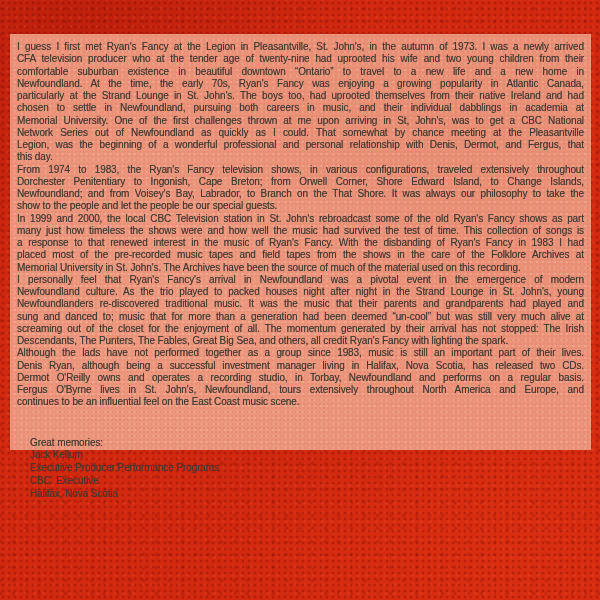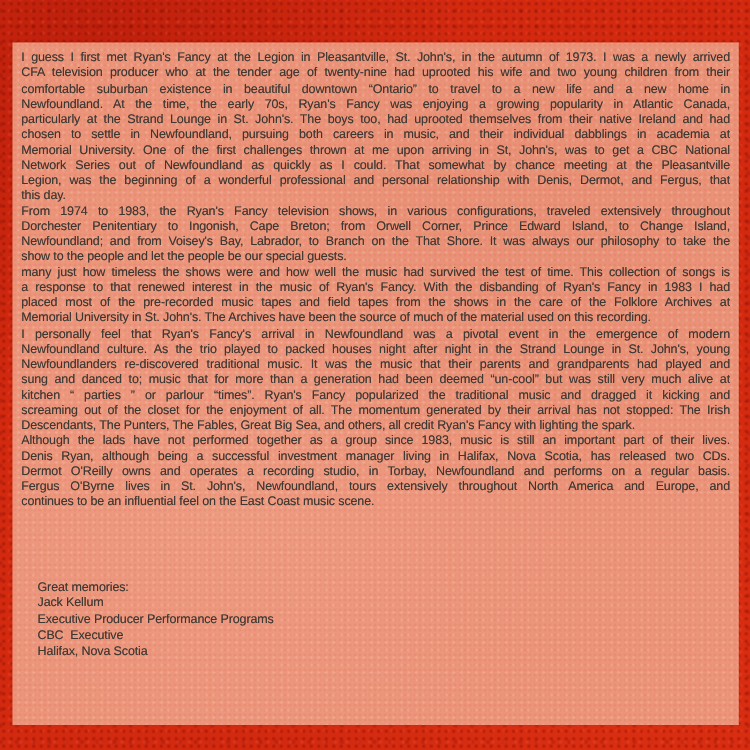--- a/index.html
+++ b/index.html
@@ -24,21 +24,21 @@
       radial-gradient(circle at 55% 50%, rgba(150,10,0,0.12), transparent 55%);
     background-size: 6px 6px, 9px 9px, 13px 13px, 100% 100%, 100% 100%, 100% 100%;
     background-position: 0 0, 3px 4px, 7px 2px, 0 0, 0 0, 0 0;
   }
 
   .panel {
     position: absolute;
     left: 10px;
     top: 34px;
     width: 581px;
-    height: 546px;
+    height: 416px;
     background-color: var(--panel-salmon);
     background-image:
       radial-gradient(circle, rgba(195,70,40,0.13) 0.7px, transparent 1.6px),
       radial-gradient(circle, rgba(255,235,220,0.20) 0.7px, transparent 1.6px),
       radial-gradient(ellipse at 30% 65%, rgba(255,215,195,0.10), transparent 50%),
       radial-gradient(ellipse at 75% 25%, rgba(200,90,60,0.08), transparent 45%);
     background-size: 4px 4px, 6px 6px, 100% 100%, 100% 100%;
     background-position: 0 0, 2px 3px, 0 0, 0 0;
   }
 
@@ -57,21 +57,21 @@
     overflow: hidden;
     text-align: justify;
     text-align-last: justify;
     text-justify: inter-word;
   }
   .line.para-end {
     text-align-last: left;
   }
 
   .credits {
-    margin-top: 56px;
+    margin-top: 28px;
     padding-left: 20px;
     color: var(--ink);
     font-family: "Liberation Sans", "DejaVu Sans", sans-serif;
     font-size: 10px;
     line-height: 12.8px;
     letter-spacing: -0.1px;
     white-space: pre;
     text-shadow: 0 0 0.5px rgba(62,56,51,0.55);
   }
   .credit-line { height: 12.8px; overflow: hidden; }
@@ -86,32 +86,32 @@
         <div class="line">CFA television producer who at the tender age of twenty-nine had uprooted his wife and two young children from their</div>
         <div class="line">comfortable suburban existence in beautiful downtown “Ontario” to travel to a new life and a new home in</div>
         <div class="line">Newfoundland.  At the time, the early 70s, Ryan's Fancy was enjoying a growing popularity in Atlantic Canada,</div>
         <div class="line">particularly at the Strand Lounge in St. John's.  The boys too, had uprooted themselves from their native Ireland and had</div>
         <div class="line">chosen to settle in Newfoundland, pursuing both careers in music, and their individual dabblings in academia at</div>
         <div class="line">Memorial University.  One of the first challenges thrown at me upon arriving in St, John's, was to get a CBC National</div>
         <div class="line">Network Series out of Newfoundland as quickly as I could.  That somewhat by chance meeting at the Pleasantville</div>
         <div class="line">Legion,  was the beginning of a wonderful professional and personal relationship with Denis, Dermot, and Fergus, that</div>
         <div class="line para-end">this day.</div>
         <div class="line">From 1974 to 1983, the Ryan's Fancy television shows, in various configurations, traveled extensively throughout</div>
-        <div class="line">Dorchester Penitentiary to Ingonish, Cape Breton; from Orwell Corner, Prince Edward Island, to Change Island,</div>
+        <div class="line">Dorchester Penitentiary to Ingonish, Cape Breton; from Orwell Corner, Shore Edward Island, to Change Islands,</div>
         <div class="line">Newfoundland; and from Voisey's Bay, Labrador, to Branch on the That Shore.  It was always our philosophy to take the</div>
         <div class="line para-end">show to the people and let the people be our special guests.</div>
+        <div class="line">In 1999 and 2000, the local CBC Television station in St. John's rebroadcast some of the old Ryan's Fancy shows as part</div>
         <div class="line">many just how timeless the shows were and how well the music had survived the test of time.  This collection of songs is</div>
         <div class="line">a response to that renewed interest in the music of Ryan's Fancy.  With the disbanding of Ryan's Fancy in 1983 I had</div>
         <div class="line">placed most of the pre-recorded music tapes and field tapes from the shows in the care of the Folklore Archives at</div>
         <div class="line para-end">Memorial University in St. John's.  The Archives have been the source of much of the material used on this recording.</div>
         <div class="line">I personally feel that Ryan's Fancy's arrival in Newfoundland was a pivotal event in the emergence of modern</div>
         <div class="line">Newfoundland culture.  As the trio played to packed houses night after night in the Strand Lounge in St. John's, young</div>
         <div class="line">Newfoundlanders re-discovered traditional music.  It was the music that their parents and grandparents had played and</div>
         <div class="line">sung and danced to; music that for more than a generation had been deemed “un-cool” but was still very much alive  at</div>
-        <div class="line">kitchen “ parties ” or  parlour “times”.  Ryan's Fancy popularized the traditional music and dragged it kicking and</div>
         <div class="line">screaming out of the closet for the enjoyment of all.  The momentum generated by their arrival has not stopped: The Irish</div>
         <div class="line para-end">Descendants, The Punters, The Fables, Great Big Sea, and others, all credit Ryan's Fancy with lighting the spark.</div>
         <div class="line">Although the lads have not performed together as a group since 1983, music is still an important part of their lives.</div>
         <div class="line">Denis Ryan,  although being a successful investment manager living in Halifax, Nova Scotia,  has  released two CDs.</div>
         <div class="line">Dermot O'Reilly owns and operates  a recording studio, in Torbay, Newfoundland and performs on a regular basis.</div>
         <div class="line">Fergus O'Byrne lives in St. John's, Newfoundland, tours extensively throughout North America and Europe, and</div>
         <div class="line para-end">continues to be an influential feel on the East Coast music scene.</div>
       </div>
     <div class="credits" id="credits"><div class="credit-line">Great memories:</div><div class="credit-line">Jack Kellum</div><div class="credit-line">Executive Producer Performance Programs</div><div class="credit-line">CBC  Executive</div><div class="credit-line">Halifax, Nova Scotia</div></div>
   </div>

